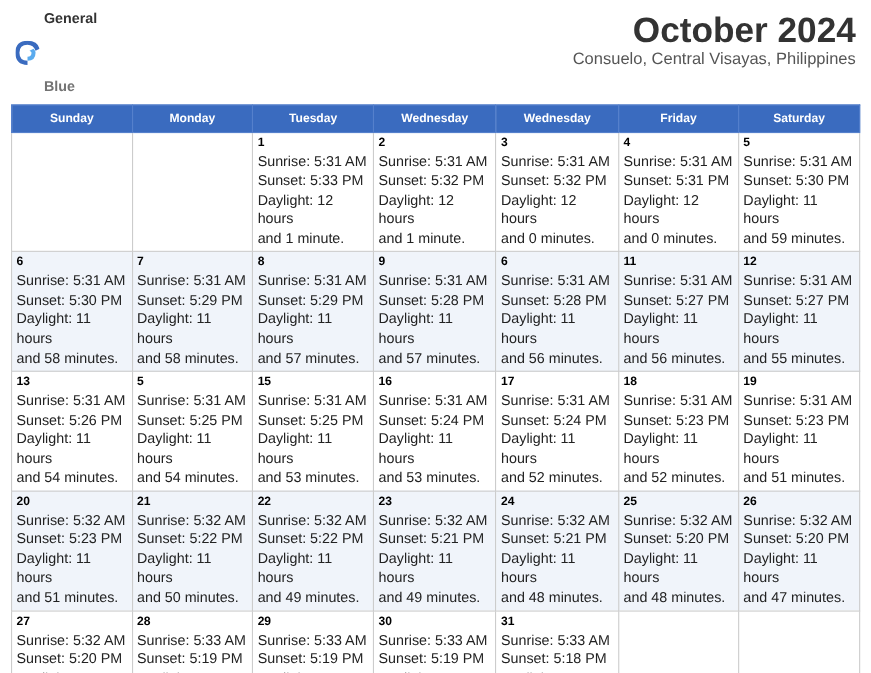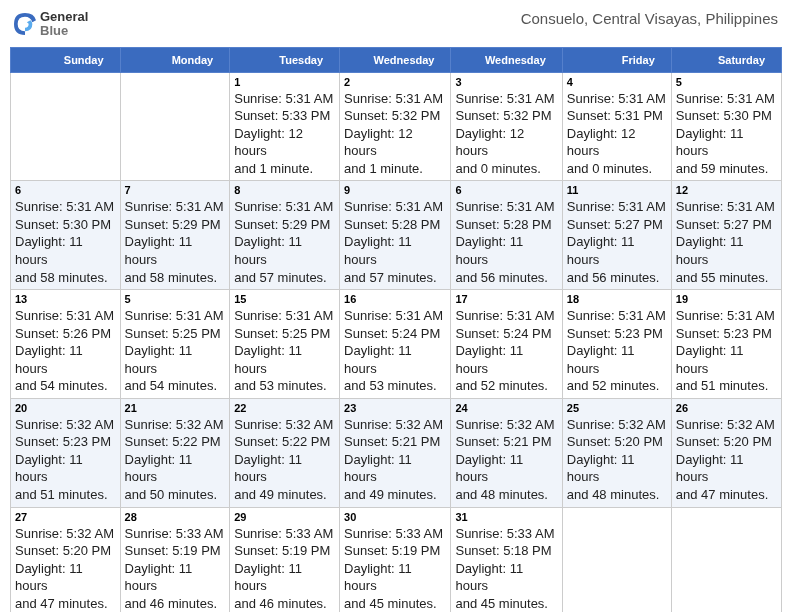--- a/index.html
+++ b/index.html
@@ -22,20 +22,21 @@
       align-items: center;
       gap: 4px;
     }
     .logo-text {
       display: flex;
       flex-direction: column;
       font-size: 13px;
       font-weight: bold;
       line-height: 1.1;
       color: #333;
+      gap: 48px;
     }
     .logo-text span:first-child { color: #333; }
     .logo-text span:last-child { color: #737373; }
     .logo-icon {
       width: 22px;
       height: 22px;
     }
     .title-area {
       text-align: right;
     }
@@ -54,21 +55,21 @@
       width: 100%;
       border-collapse: collapse;
       font-size: 10px;
     }
     thead tr {
       background-color: #3a6bbf;
       color: #fff;
     }
     thead th {
       padding: 6px 16px;
-      text-align: right;
+      text-align: center;
       font-size: 11px;
       font-weight: bold;
       border: 1px solid #5580cc;
     }
     tbody td {
       border: 1px solid #ccc;
       padding: 3px 4px;
       vertical-align: top;
       width: 113px;
       min-height: 70px;
@@ -97,20 +98,21 @@
     <svg class="logo-icon" viewBox="0 0 24 24" xmlns="http://www.w3.org/2000/svg">
       <path d="M4 12 Q4 4 12 4 Q18 4 20 10 L24 8 Q22 0 12 0 Q0 0 0 12 Q0 24 12 24 L12 20 Q4 20 4 12Z" fill="#3a6bbf"></path>
       <path d="M12 20 Q20 20 20 12 Q20 10 18 8 L14 10 Q16 11 16 12 Q16 16 12 16Z" fill="#5aabee"></path>
     </svg>
     <div class="logo-text">
       <span>General</span>
       <span>Blue</span>
     </div>
   </div>
   <div class="title-area">
+    <div class="month-title">October 2024</div>
     <div class="location-title">Consuelo, Central Visayas, Philippines</div>
   </div>
 </div>
 
 <table>
   <thead>
     <tr>
     <th>Sunday</th>
         <th>Monday</th>
         <th>Tuesday</th>

